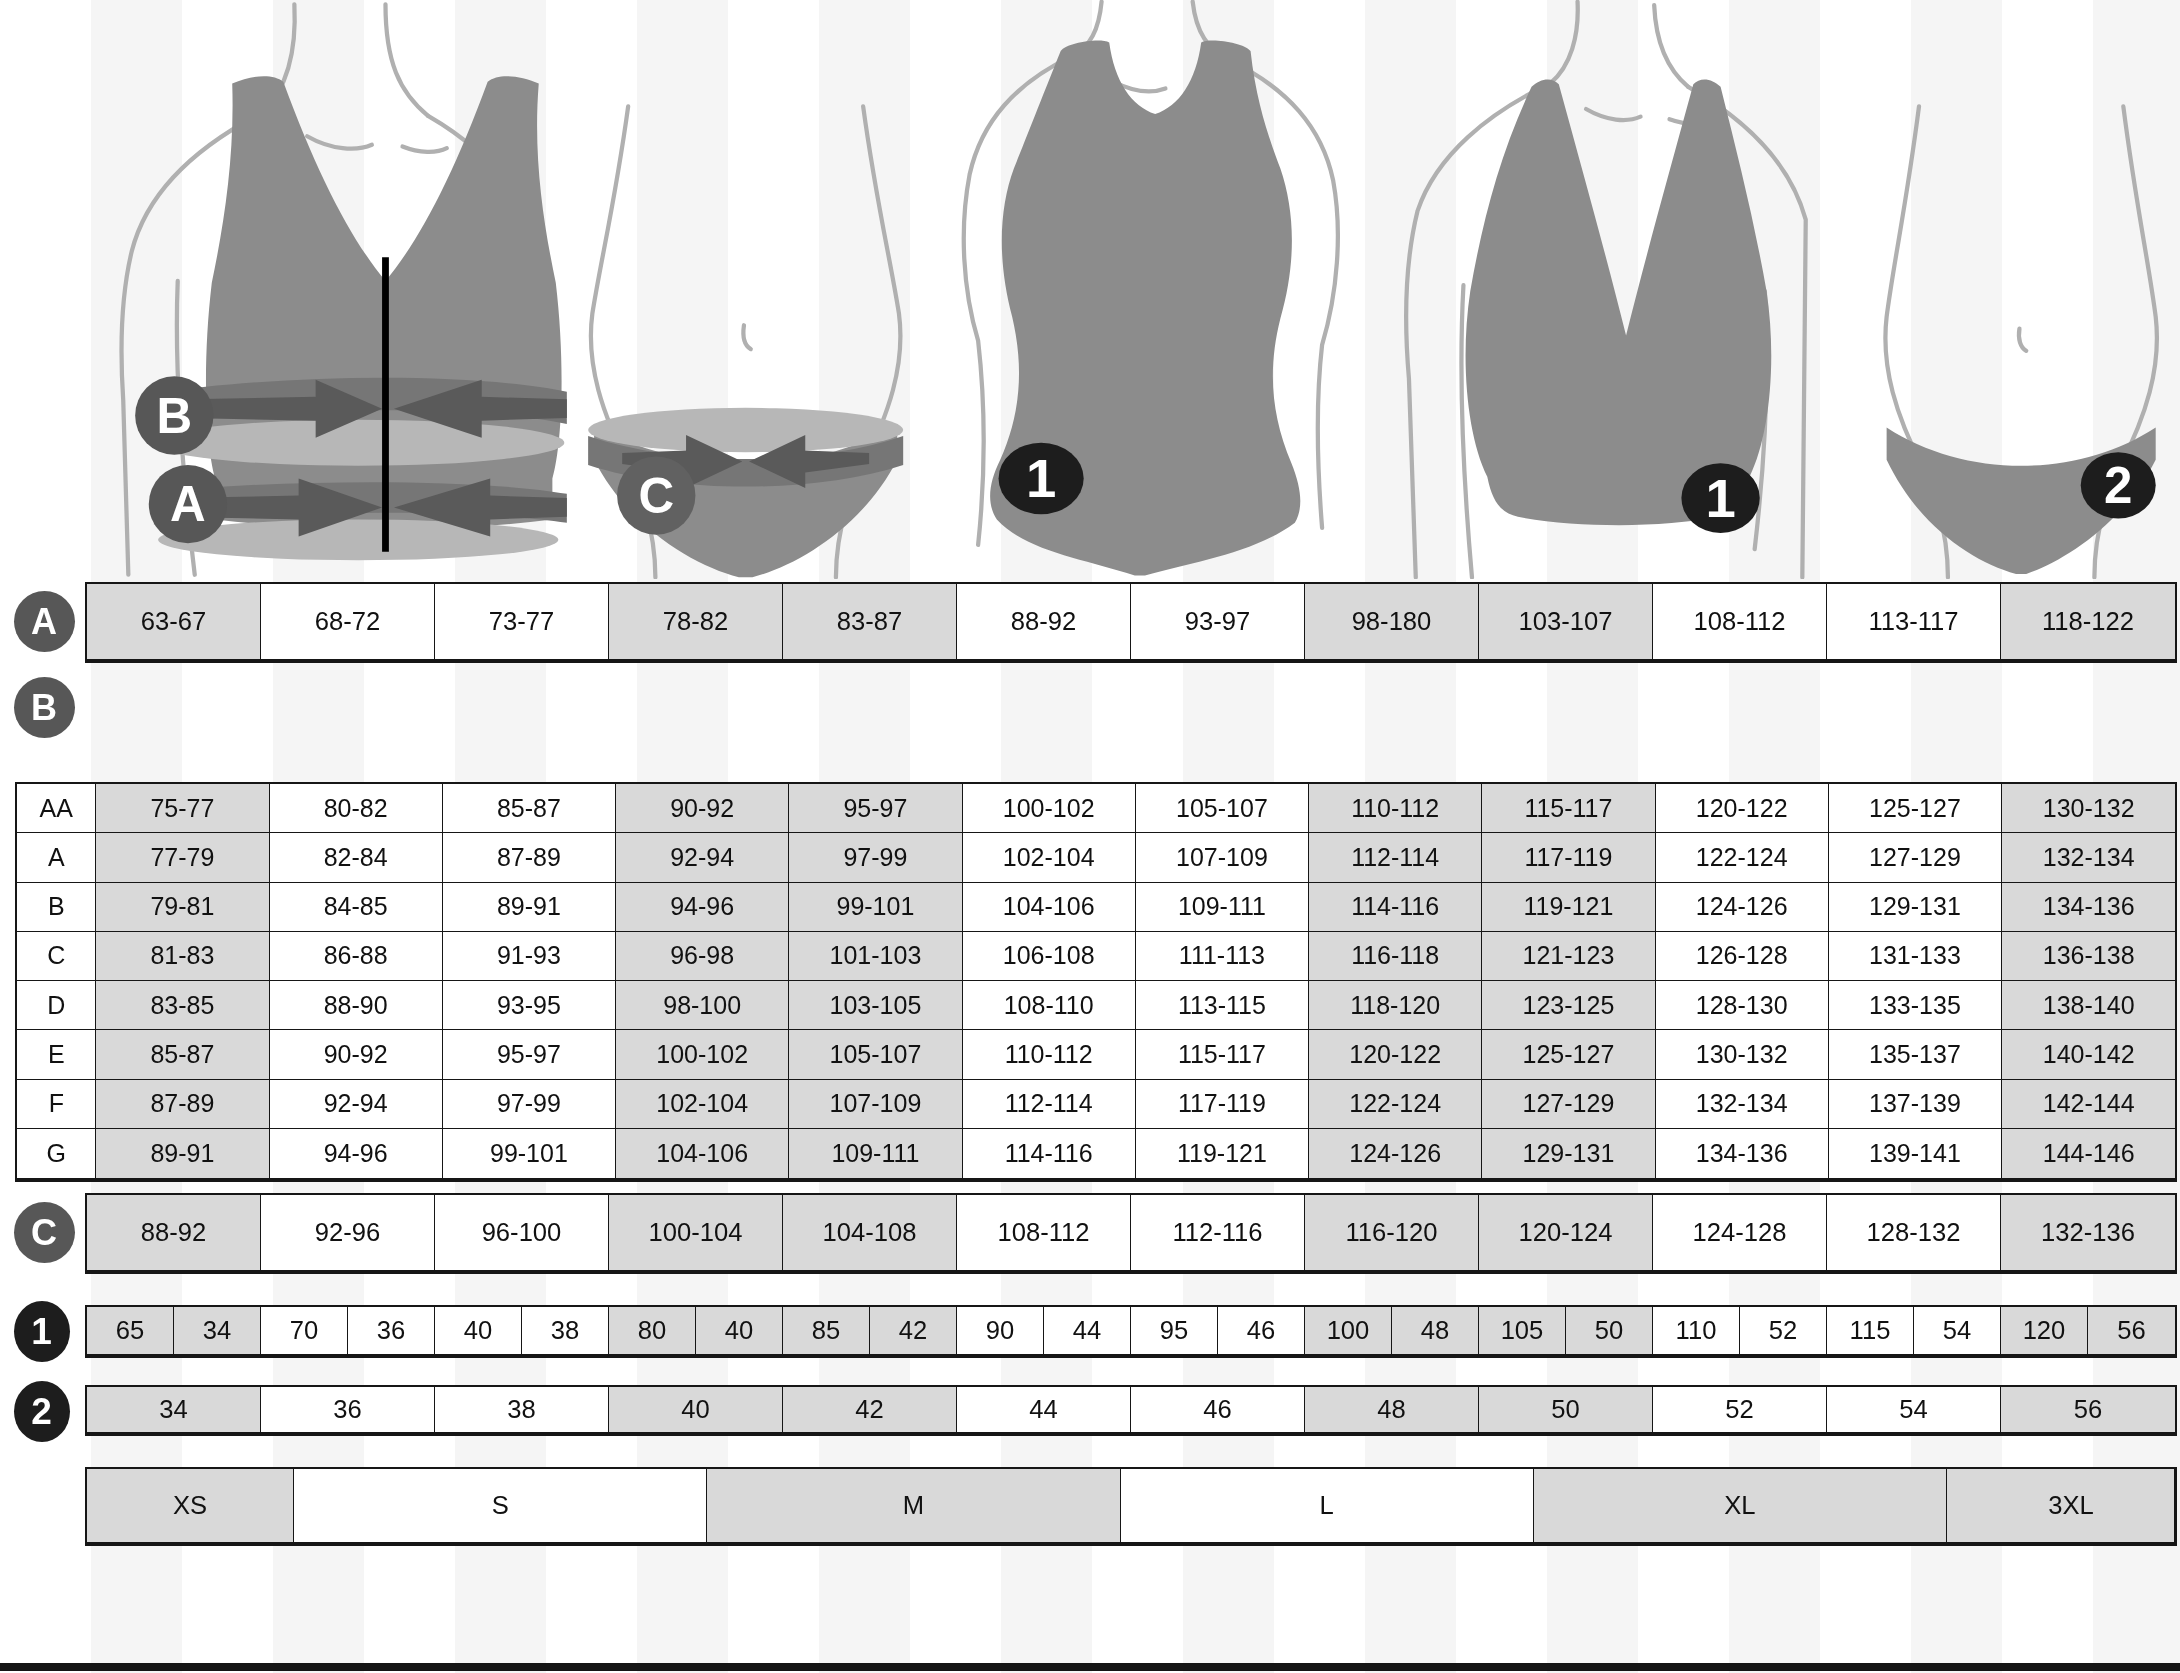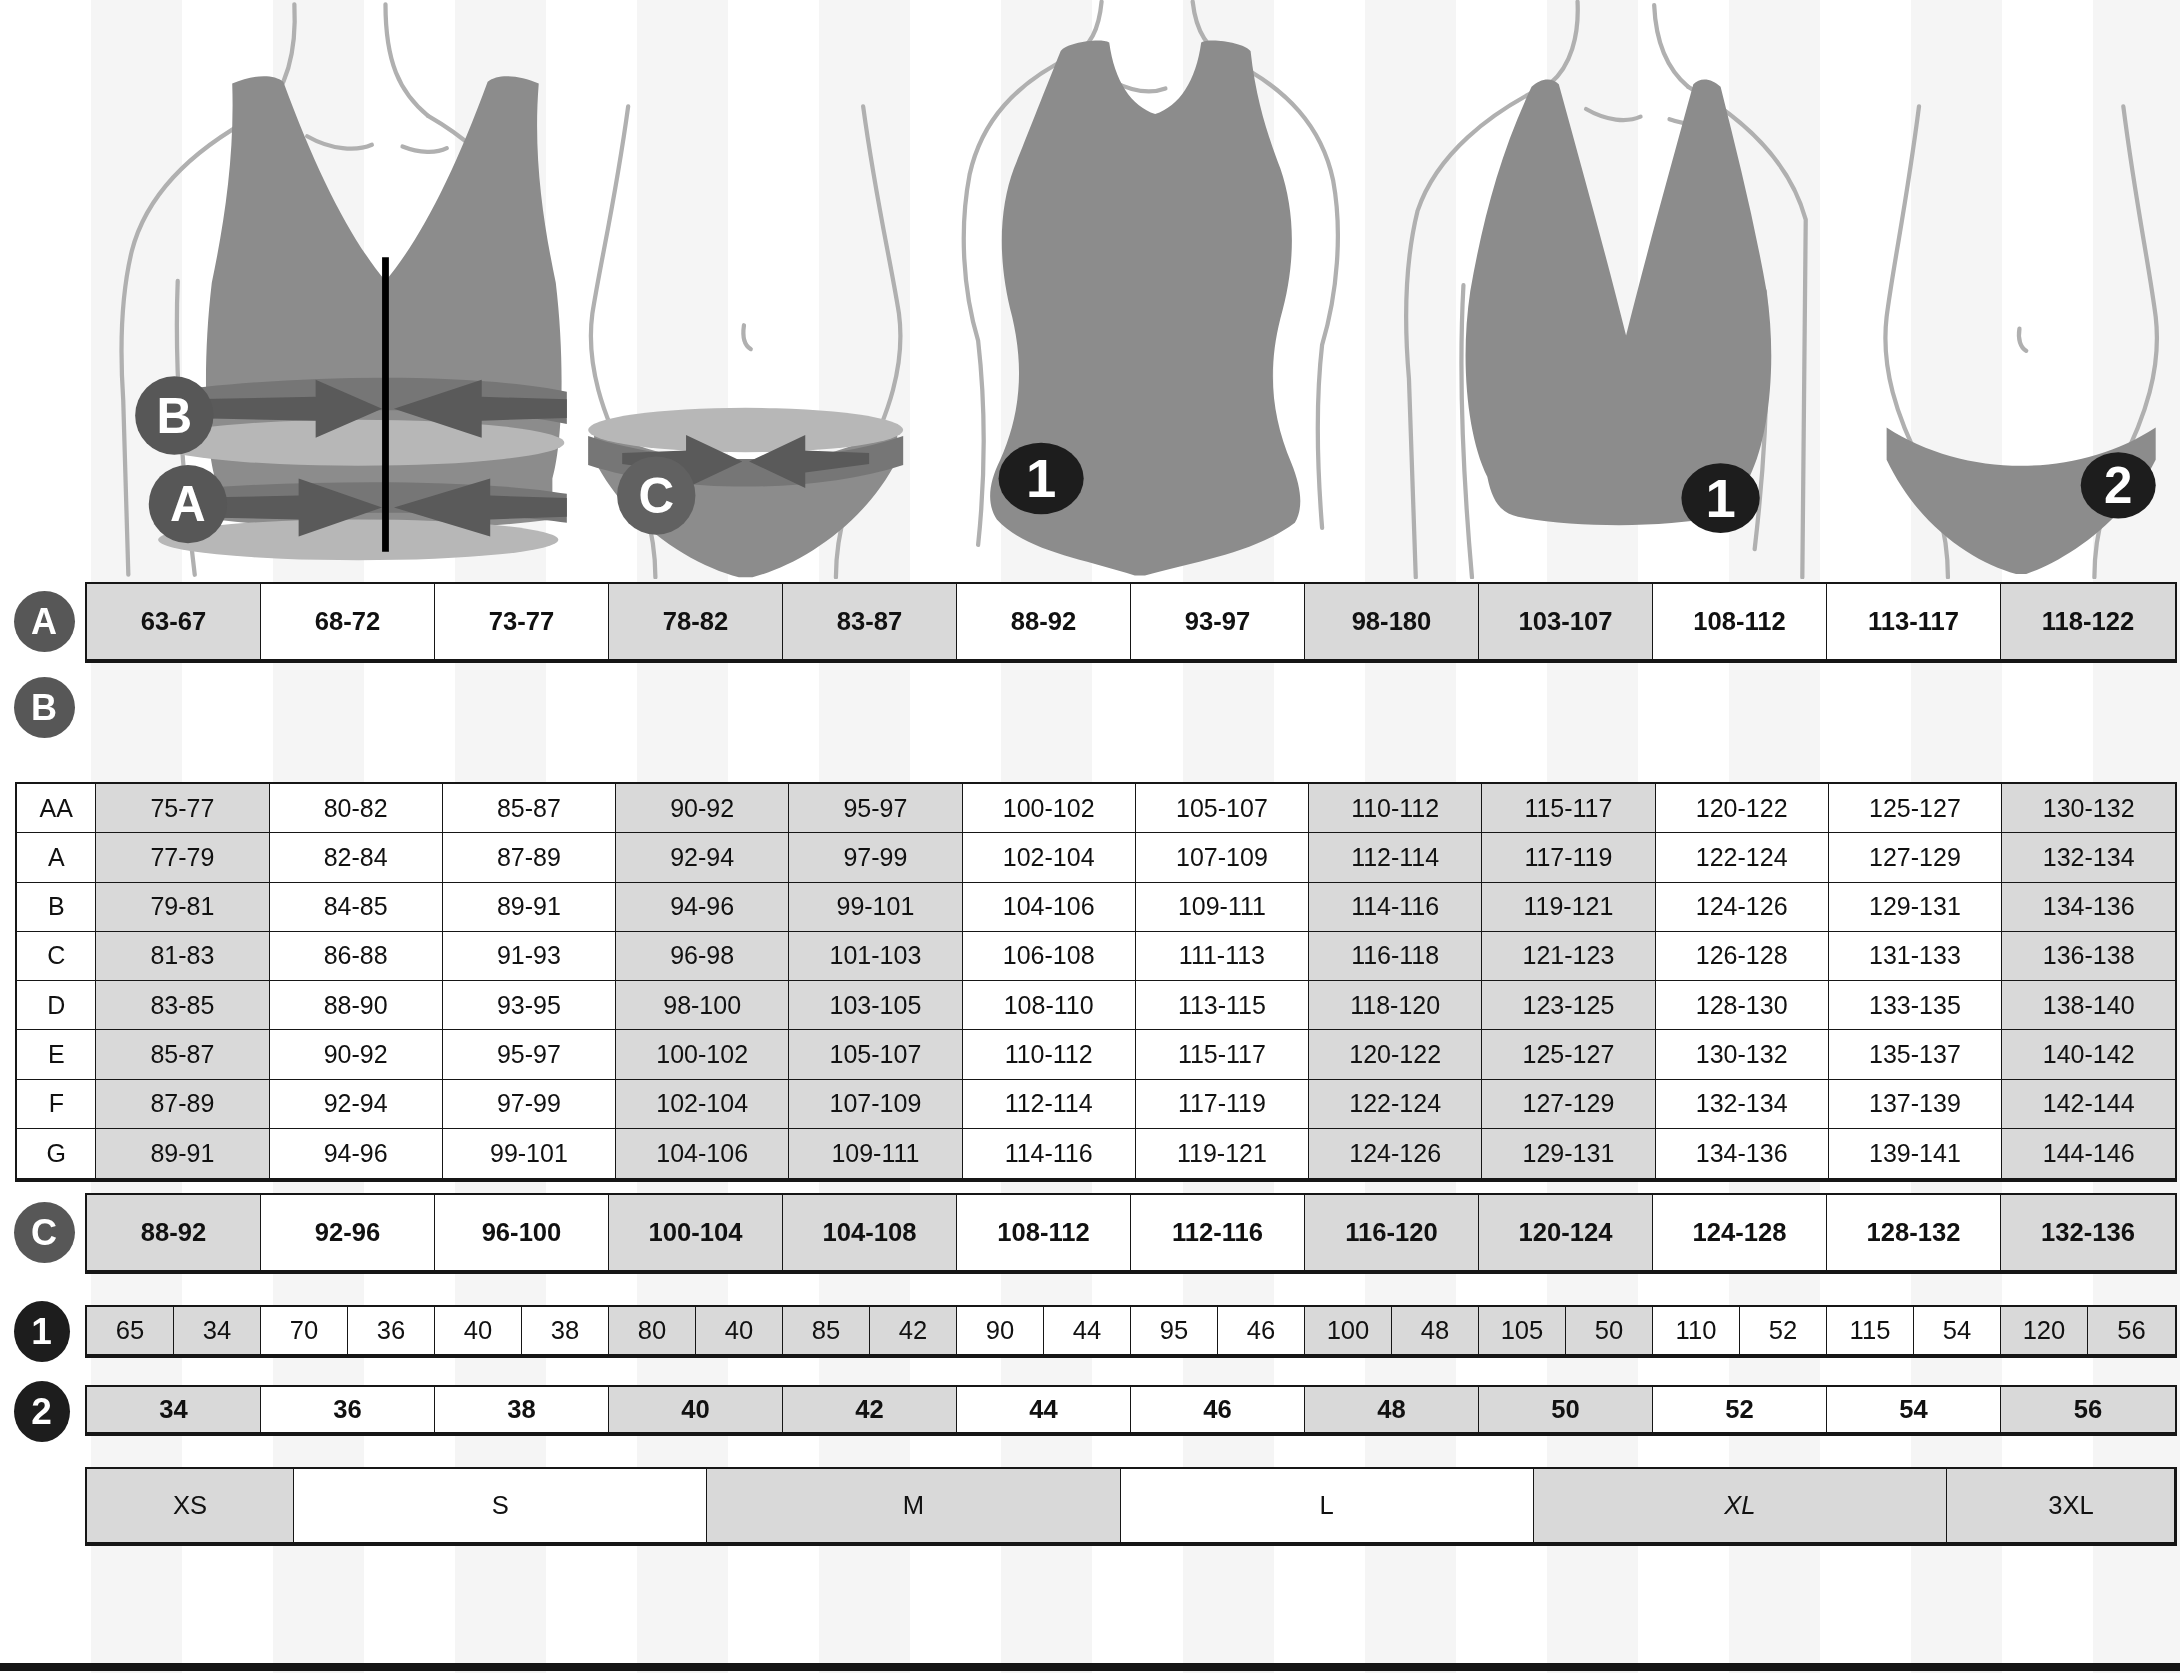--- a/index.html
+++ b/index.html
@@ -14,21 +14,21 @@
     position:absolute;display:flex;align-items:center;justify-content:center;
     color:#fff;font-weight:bold;border-radius:50%;
   }
   .badge.gray{background:#575757;width:61px;height:61px;font-size:36px;}
   .badge.black{background:#1d1d1d;width:56px;height:61px;font-size:37px;}
   
   .bar{
     position:absolute;display:grid;background:#fff;
     border:2.6px solid #161616;border-bottom-width:4.3px;box-sizing:border-box;
   }
-  .bar.cols12{grid-template-columns:repeat(12,1fr);font-weight:bold;}
+  .bar.cols12{grid-template-columns:repeat(12,1fr);}
   .bar.cols24{grid-template-columns:repeat(24,1fr);}
   .cell{
     display:flex;align-items:center;justify-content:center;
     font-size:25.6px;background:#fff;border-right:1.7px solid #161616;
     box-sizing:border-box;min-width:0;
   }
   .cell.gray{background:#d9d9d9;}
   .bar .cell:last-child{border-right:none;text-align:right;}
   
   #tableB{
@@ -350,19 +350,19 @@
       <div class="cell">52</div>
       <div class="cell">54</div>
       <div class="cell gray">56</div>
     </div>
 
   <div id="sizes" style="left:85px;top:1467px;width:2092px;height:79px">
       <div class="cell gray" style="flex-grow: 1;">XS</div>
       <div class="cell" style="flex-grow: 2;">S</div>
       <div class="cell gray" style="flex-grow: 2;">M</div>
       <div class="cell" style="flex-grow: 2;">L</div>
-      <div class="cell gray" style="flex-grow: 2; font-style: italic;">XL</div>
+      <div class="cell gray" style="flex-grow: 2;">XL</div>
       <div class="cell gray" style="flex-grow: 1; padding-left: 21px;">3XL</div>
     </div>
 
   <div id="bottom-bar"></div>
 </div>
 
 
 </body></html>

